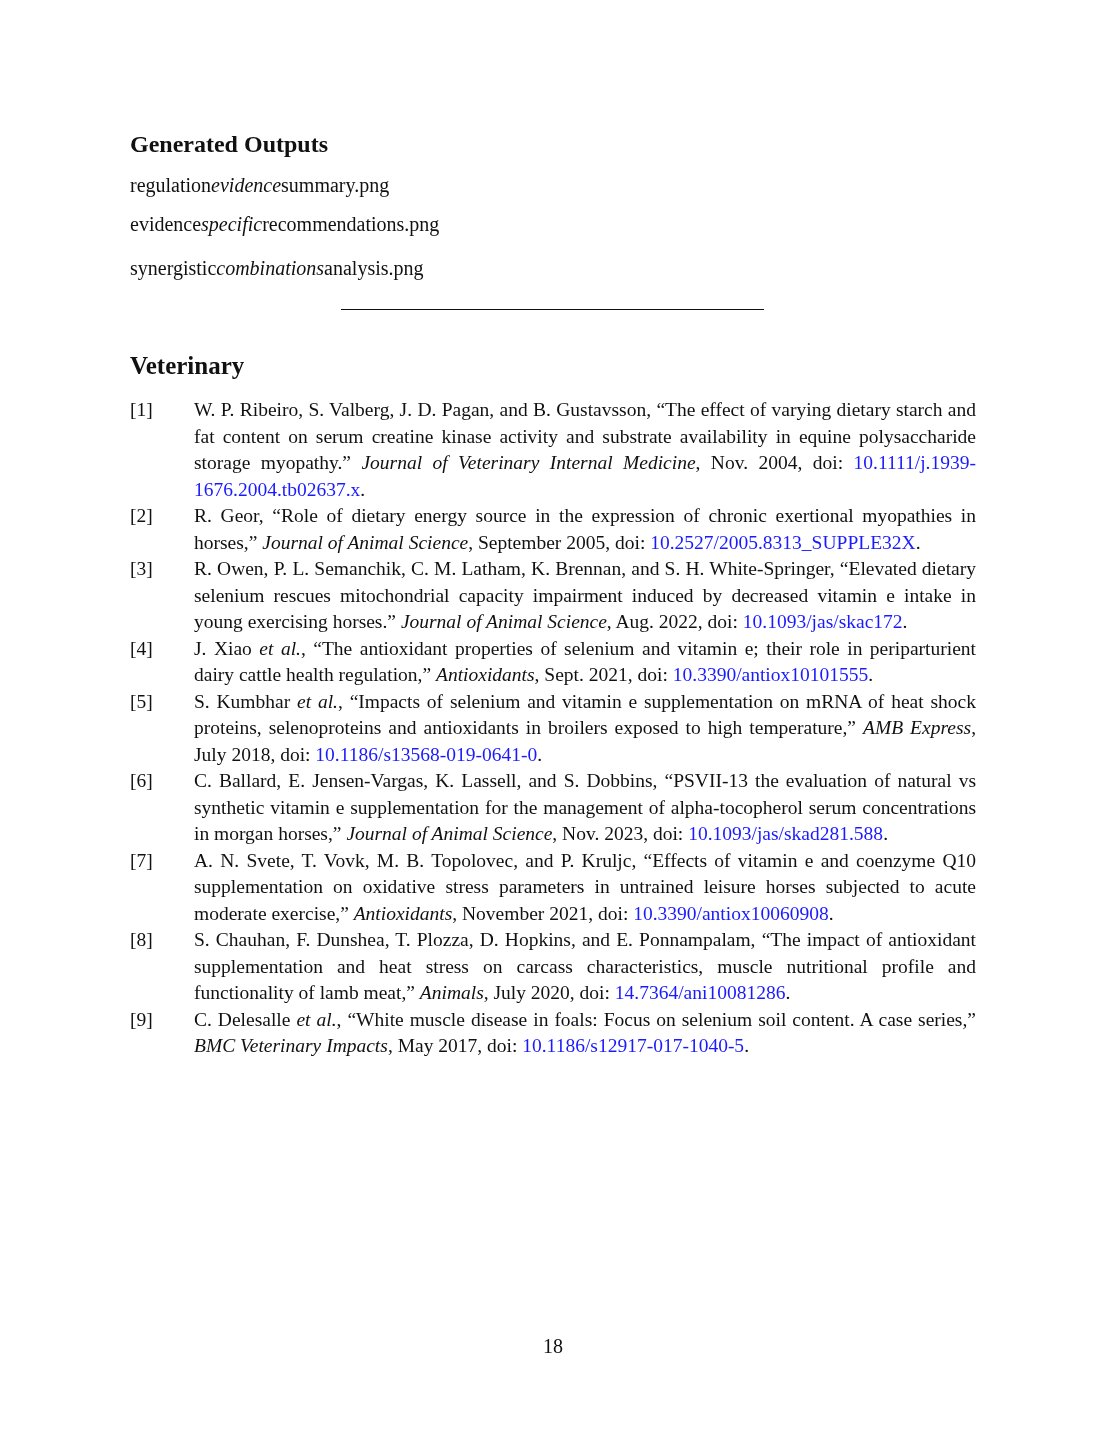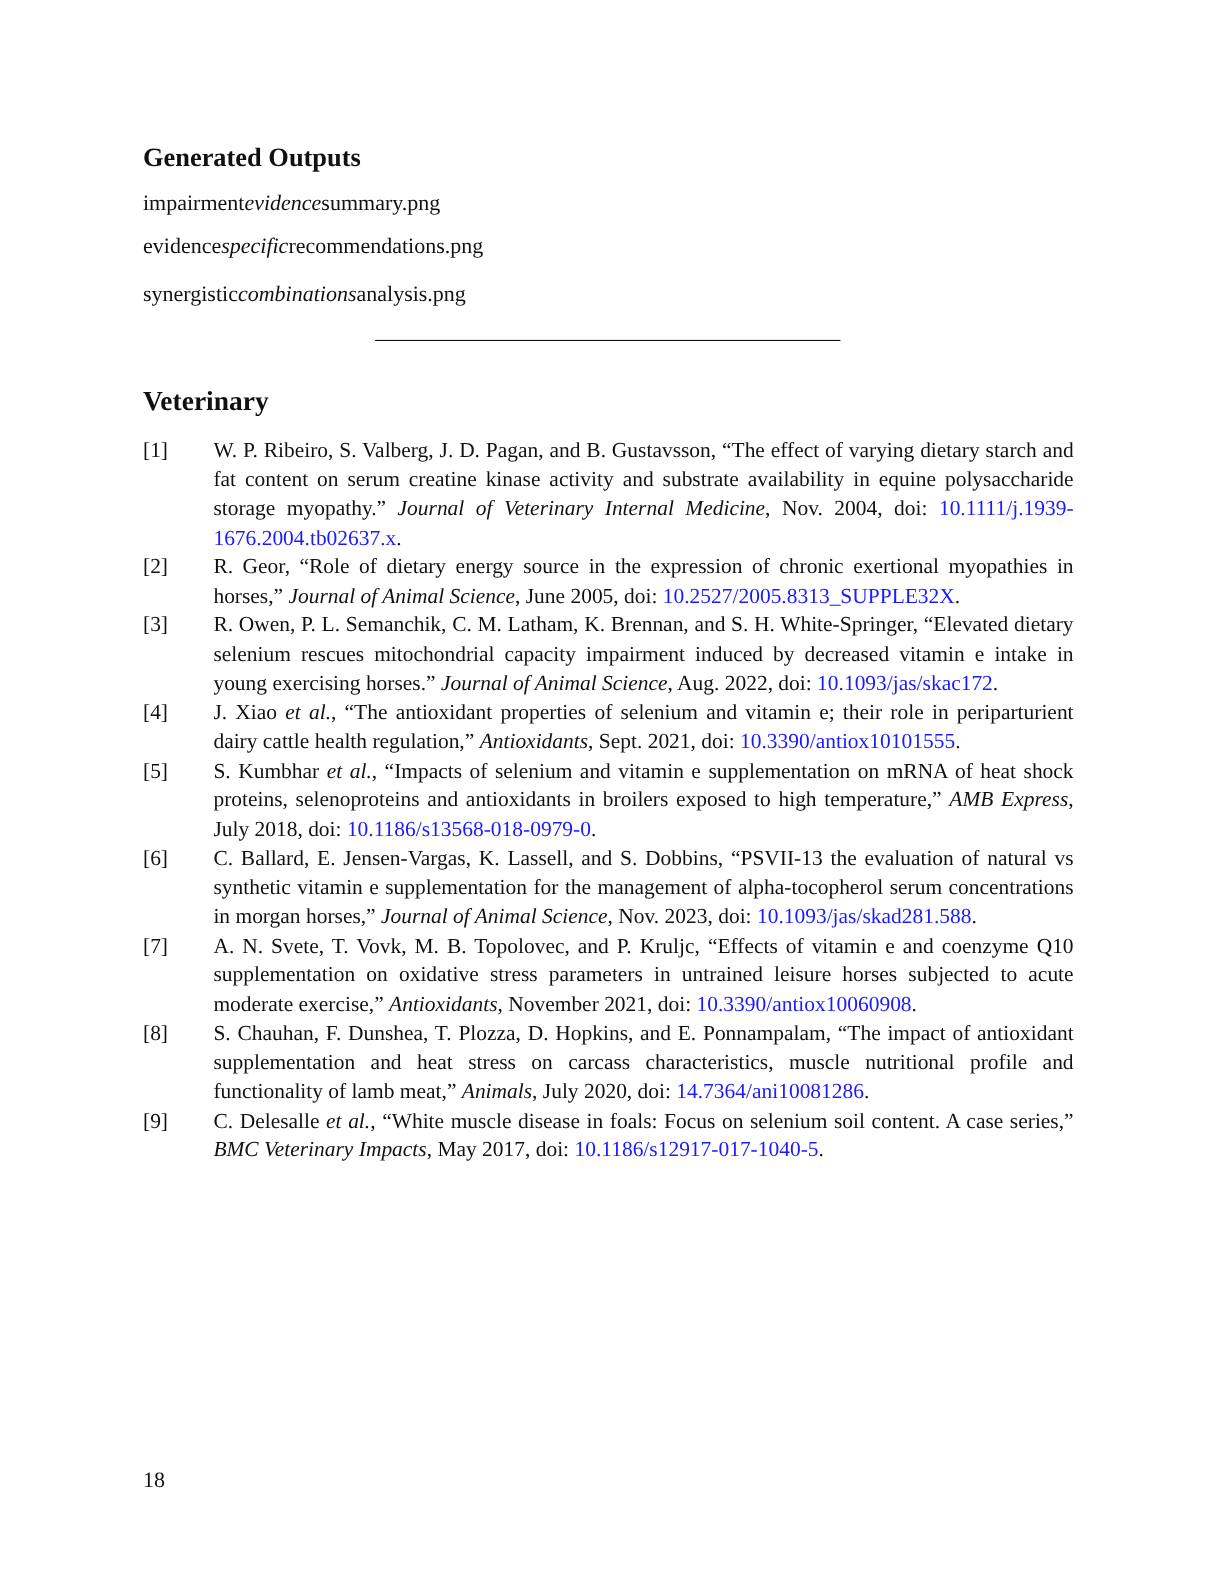--- a/index.html
+++ b/index.html
@@ -29,54 +29,54 @@
     .refs { position: absolute; top: 397px; left: 0; width: 846px; }
     .ref {
       position: relative; padding-left: 64px;
       font-size: 19.5px; line-height: 26.5px;
       text-align: justify; hyphens: manual;
     }
     .ref .num { position: absolute; left: 0; top: 0; }
     .ref i { }
     .ref a { color: #1a1aff; text-decoration: none; }
     .page-num {
-      position: absolute; top: 1334px; left: 0; width: 846px; text-align: left;
+      position: absolute; top: 1334px; left: 0; width: 846px; text-align: center;
       font-size: 20px; line-height: 24px;
     }
   </style>
 </head>
 <body>
 
 <div class="page">
 
   <div class="gen-heading">Generated Outputs</div>
 
-  <div class="gen-item" style="top:172px"><span>impairment</span><i>evidence</i><span>summary.png</span></div>
+  <div class="gen-item" style="top:172px"><span>regulation</span><i>evidence</i><span>summary.png</span></div>
   <div class="gen-item" style="top:211px"><span>evidence</span><i>specific</i><span>recommendations.png</span></div>
   <div class="gen-item" style="top:255px"><span>synergistic</span><i>combinations</i><span>analysis.png</span></div>
 
   <div class="rule"></div>
 
   <div class="ref-heading">Veterinary</div>
 
   <div class="refs">
     <div class="ref">
       <span class="num">[1]</span><span>W. P. Ribeiro, S. Valberg, J. D. Pagan, and B. Gustavsson, </span><i></i><span>“The effect of varying dietary starch and fat content on serum creatine kinase activity and substrate avail­ability in equine polysaccharide storage myopathy.” </span><i>Journal of Veterinary Internal Medicine</i><span>, Nov. 2004, doi: </span><a>10.1111/j.1939-1676.2004.tb02637.x</a>.
     </div>
     <div class="ref">
-      <span class="num">[2]</span><span>R. Geor, </span><i></i><span>“Role of dietary energy source in the expression of chronic ex­ertional myopathies in horses,” </span><i>Journal of Animal Science</i><span>, June 2005, doi: </span><a>10.2527/2005.8313_SUPPLE32X</a>.
+      <span class="num">[2]</span><span>R. Geor, </span><i></i><span>“Role of dietary energy source in the expression of chronic ex­ertional myopathies in horses,” </span><i>Journal of Animal Science</i><span>, September 2005, doi: </span><a>10.2527/2005.8313_SUPPLE32X</a>.
     </div>
     <div class="ref">
       <span class="num">[3]</span><span>R. Owen, P. L. Semanchik, C. M. Latham, K. Brennan, and S. H. White-Springer, </span><i></i><span>“Elevated dietary selenium rescues mitochondrial capacity impairment induced by decreased vitamin e intake in young exercising horses.” </span><i>Journal of Animal Science</i><span>, Aug. 2022, doi: </span><a>10.1093/jas/skac172</a>.
     </div>
     <div class="ref">
       <span class="num">[4]</span><span>J. Xiao </span><i>et al.</i><span>, “The antioxidant properties of selenium and vitamin e; their role in periparturient dairy cattle health regulation,” </span><i>Antioxidants</i><span>, Sept. 2021, doi: </span><a>10.3390/antiox10101555</a>.
     </div>
     <div class="ref">
-      <span class="num">[5]</span><span>S. Kumbhar </span><i>et al.</i><span>, “Impacts of selenium and vitamin e supplementation on mRNA of heat shock proteins, selenoproteins and antioxidants in broilers exposed to high temperature,” </span><i>AMB Express</i><span>, July 2018, doi: </span><a>10.1186/s13568-018-0979-0</a>.
+      <span class="num">[5]</span><span>S. Kumbhar </span><i>et al.</i><span>, “Impacts of selenium and vitamin e supplementation on mRNA of heat shock proteins, selenoproteins and antioxidants in broilers exposed to high temperature,” </span><i>AMB Express</i><span>, July 2018, doi: </span><a>10.1186/s13568-019-0641-0</a>.
     </div>
     <div class="ref">
       <span class="num">[6]</span><span>C. Ballard, E. Jensen-Vargas, K. Lassell, and S. Dobbins, </span><i></i><span>“PSVII-13 the evaluation of natural vs synthetic vitamin e supplementation for the management of alpha-tocopherol serum concentrations in morgan horses,” </span><i>Journal of Animal Science</i><span>, Nov. 2023, doi: </span><a>10.1093/jas/skad281.588</a>.
     </div>
     <div class="ref">
       <span class="num">[7]</span><span>A. N. Svete, T. Vovk, M. B. Topolovec, and P. Kruljc, </span><i></i><span>“Effects of vitamin e and coenzyme Q10 supplementation on oxidative stress parameters in untrained leisure horses subjected to acute moderate exercise,” </span><i>Antioxidants</i><span>, November 2021, doi: </span><a>10.3390/antiox10060908</a>.
     </div>
     <div class="ref">
       <span class="num">[8]</span><span>S. Chauhan, F. Dunshea, T. Plozza, D. Hopkins, and E. Ponnampalam, </span><i></i><span>“The im­pact of antioxidant supplementation and heat stress on carcass characteristics, mus­cle nutritional profile and functionality of lamb meat,” </span><i>Animals</i><span>, July 2020, doi: </span><a>14.7364/ani10081286</a>.
     </div>

